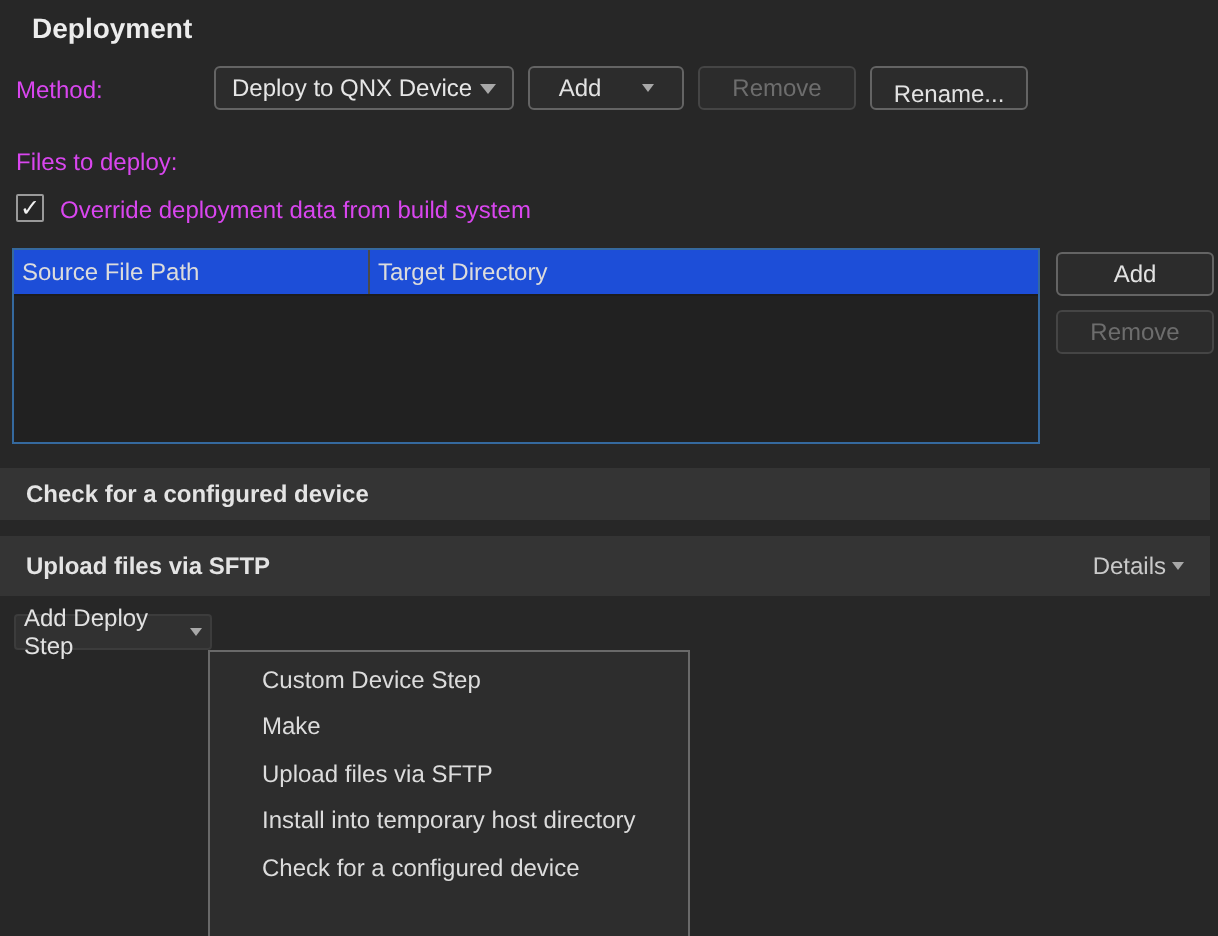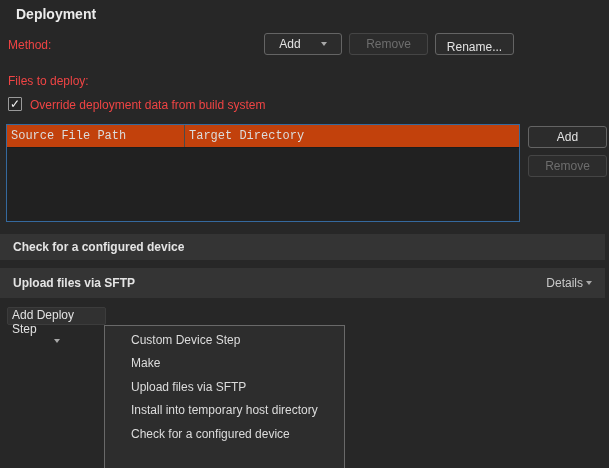--- a/index.html
+++ b/index.html
@@ -7,21 +7,21 @@
     position:relative;
     width:609px;height:468px;
     background:#272727;
     font-family:"Liberation Sans", sans-serif;
     font-size:12px;
     color:#d6d6d6;
     overflow:hidden;
   }
   .abs{position:absolute;}
   .title{font-size:14px;font-weight:bold;color:#ececec;}
-  .label{color:#ef4444;}
+  .label{color:#d946ef;}
   .bold{font-weight:bold;color:#e4e4e4;}
 
   
   .btn{
     box-sizing:border-box;
     display:flex;align-items:center;justify-content:center;
     background:#2c2c2c;
     border:1px solid #646464;
     border-radius:3px;
     color:#e2e2e2;
@@ -64,24 +64,23 @@
 
   
   .table{
     box-sizing:border-box;
     background:#212121;
     border:1px solid #35699e;
   }
   .thead{
     display:flex;
     height:22px;
-    background:#c2410c;
+    background:#1d4ed8;
     border-bottom:1px solid #1c1c1c;
     color:#dcdcdc;
-    font-family:Liberation Mono, monospace;
   }
   .th{display:flex;align-items:center;padding-left:4px;box-sizing:border-box;}
   .th.first{width:178px;border-right:1px solid #4a4a4a;}
   .th.second{flex:1;}
 
   
   .bar{
     box-sizing:border-box;
     background:#343434;
     display:flex;align-items:center;
@@ -93,21 +92,20 @@
   
   .tool-btn{
     box-sizing:border-box;
     display:flex;align-items:center;
     background:#313131;
     border:1px solid #3c3c3c;
     border-radius:2px;
     padding:0 4px;
     color:#e2e2e2;
     gap:3px;
-    flex-direction:column;
   }
 
   
   .menu{
     box-sizing:border-box;
     background:#2d2d2d;
     border:1px solid #696969;
     padding-top:2px;
   }
   .menu-item{
@@ -119,20 +117,24 @@
 </style>
 </head>
 <body>
 
 <div class="root">
 
   <div class="abs title" style="left:8px;top:6px;margin-left:8px;">Deployment</div>
 
   <div class="abs label" style="left:8px;top:38px;">Method:</div>
 
+  <div class="abs combo" style="left:107px;top:33px;width:150px;height:22px;">
+    <span class="grow">Deploy to QNX Device</span>
+    <span class="caret"></span>
+  </div>
 
   <div class="abs btn" style="left:264px;top:33px;width:78px;height:22px;">
     <span>Add</span>
     <span class="caret small"></span>
   </div>
 
   <div class="abs btn disabled" style="left:349px;top:33px;width:79px;height:22px;">
     <span>Remove</span>
   </div>
 

